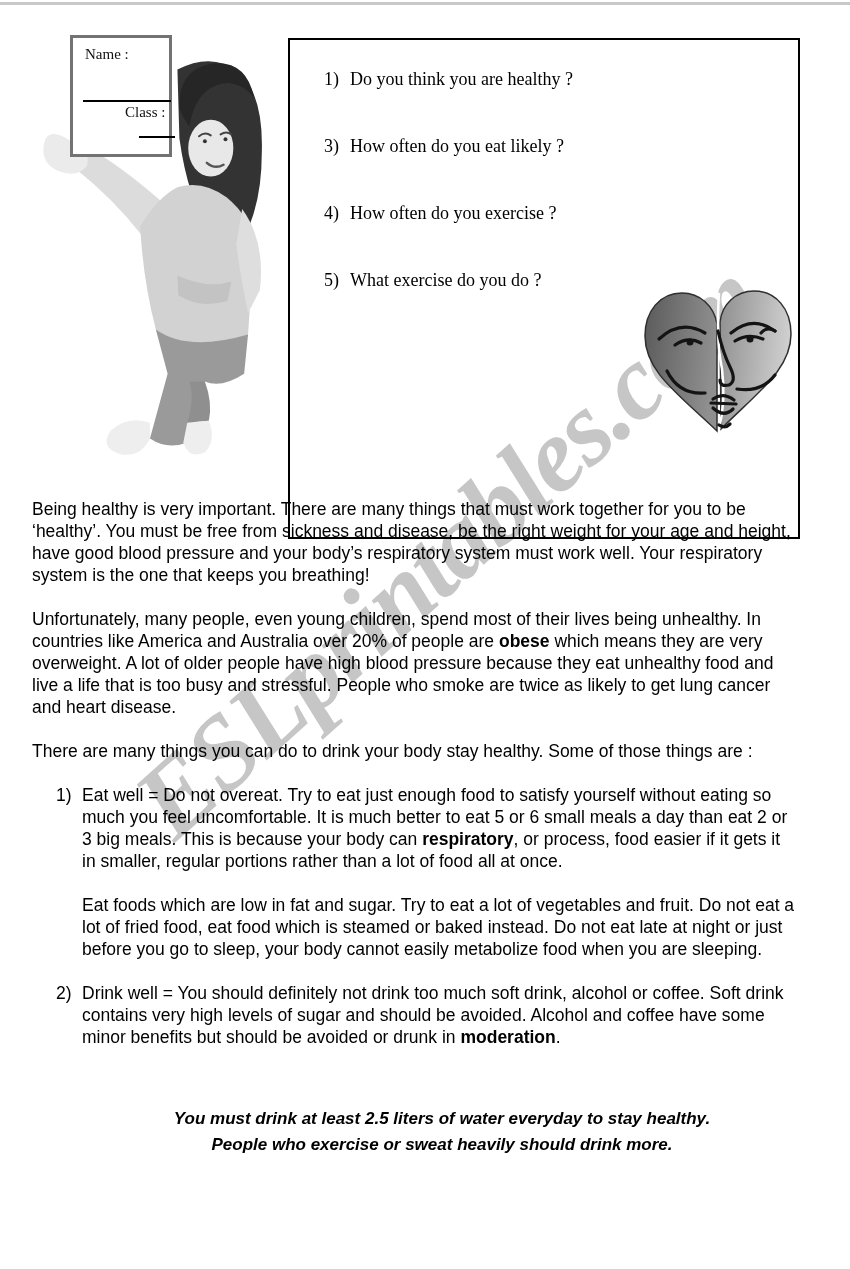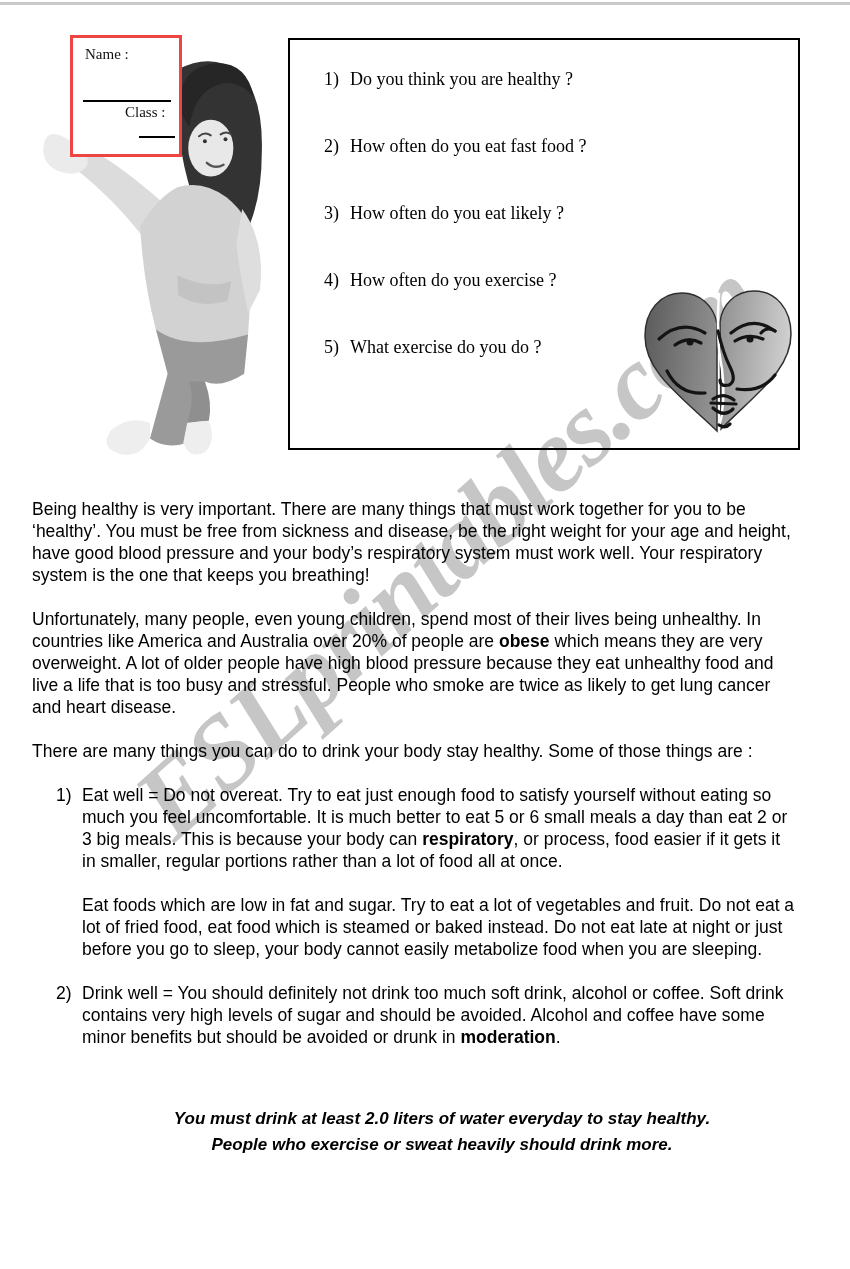--- a/index.html
+++ b/index.html
@@ -13,33 +13,33 @@
     position:absolute;left:447px;top:550px;width:1000px;text-align:center;
     transform:translate(-50%,-50%) rotate(-42deg);
     font-family:"Liberation Serif","DejaVu Serif",serif;
     font-style:italic;font-weight:bold;font-size:105px;letter-spacing:-2px;
     color:#c6c6c6;white-space:nowrap;z-index:1;user-select:none;
   }
   
   .woman-svg{position:absolute;left:28px;top:50px;width:240px;height:412px;z-index:2;}
   
   .name-card{
-    position:absolute;left:70px;top:35px;width:112px;height:122px;
-    background:#fff;border:3px solid #ef4444;box-sizing:border-box;z-index:3;
+    position:absolute;left:70px;top:35px;width:102px;height:122px;
+    background:#fff;border:3px solid #737373;box-sizing:border-box;z-index:3;
     font-family:"Liberation Serif","DejaVu Serif",serif;font-size:15px;
   }
   .name-card .lbl{position:absolute;left:12px;color:#111;}
   .name-card .lbl-name{top:8px;}
   .name-card .lbl-class{top:66px;margin-left:40px;}
   .rule{position:absolute;height:0;border-bottom:2px solid #000;}
   .rule-name{left:10px;top:62px;width:88px;}
   .rule-class{left:66px;top:98px;width:36px;}
   
   .qbox{
-    position:absolute;left:288px;top:38px;width:512px;height:412px;
+    position:absolute;left:288px;top:38px;width:512px;height:501px;
     border:2px solid #000;box-sizing:border-box;z-index:2;background:transparent;
     font-family:"Liberation Serif","DejaVu Serif",serif;font-size:18px;
     padding:28px 0 0 34px;
   }
   .q{margin-bottom:45px;line-height:22px;}
   .qnum{display:inline-block;width:26px;}
   .heart-svg{position:absolute;left:633px;top:278px;width:170px;height:172px;z-index:3;}
   
   .article{position:absolute;left:32px;top:498px;width:766px;z-index:2;
     font-size:17.5px;line-height:22px;}
@@ -98,23 +98,20 @@
     <div class="rule rule-name"></div>
     <span class="lbl lbl-class">Class :</span>
     <div class="rule rule-class"></div>
   </div>
 
   <div class="qbox">
     <div class="q">
       <span class="qnum">1)</span><span>Do you think you are healthy ?</span>
     </div>
     <div class="q">
-      <span class="qnum">2)</span><span>How often do you eat fast food ?</span>
-    </div>
-    <div class="q">
       <span class="qnum">3)</span><span>How often do you eat likely ?</span>
     </div>
     <div class="q">
       <span class="qnum">4)</span><span>How often do you exercise ?</span>
     </div>
     <div class="q">
       <span class="qnum">5)</span><span>What exercise do you do ?</span>
     </div>
   </div>
 
@@ -164,18 +161,18 @@
     </div>
 
     <div class="list-item">
       <span class="li-num">2)</span>
       <div class="li-body">
         <p><span>Drink well = You should definitely not drink too much soft drink, alcohol or coffee. Soft drink contains very high levels of sugar and should be avoided. Alcohol and coffee have some minor benefits but should be avoided or drunk in </span><b>moderation</b><span>.</span></p>
       </div>
     </div>
 
     <div class="footer-note">
-      <div>You must drink at least 2.0 liters of water everyday to stay healthy.</div>
+      <div>You must drink at least 2.5 liters of water everyday to stay healthy.</div>
       <div>People who exercise or sweat heavily should drink more.</div>
     </div>
   </div>
 
 </div>
 
 </body></html>

